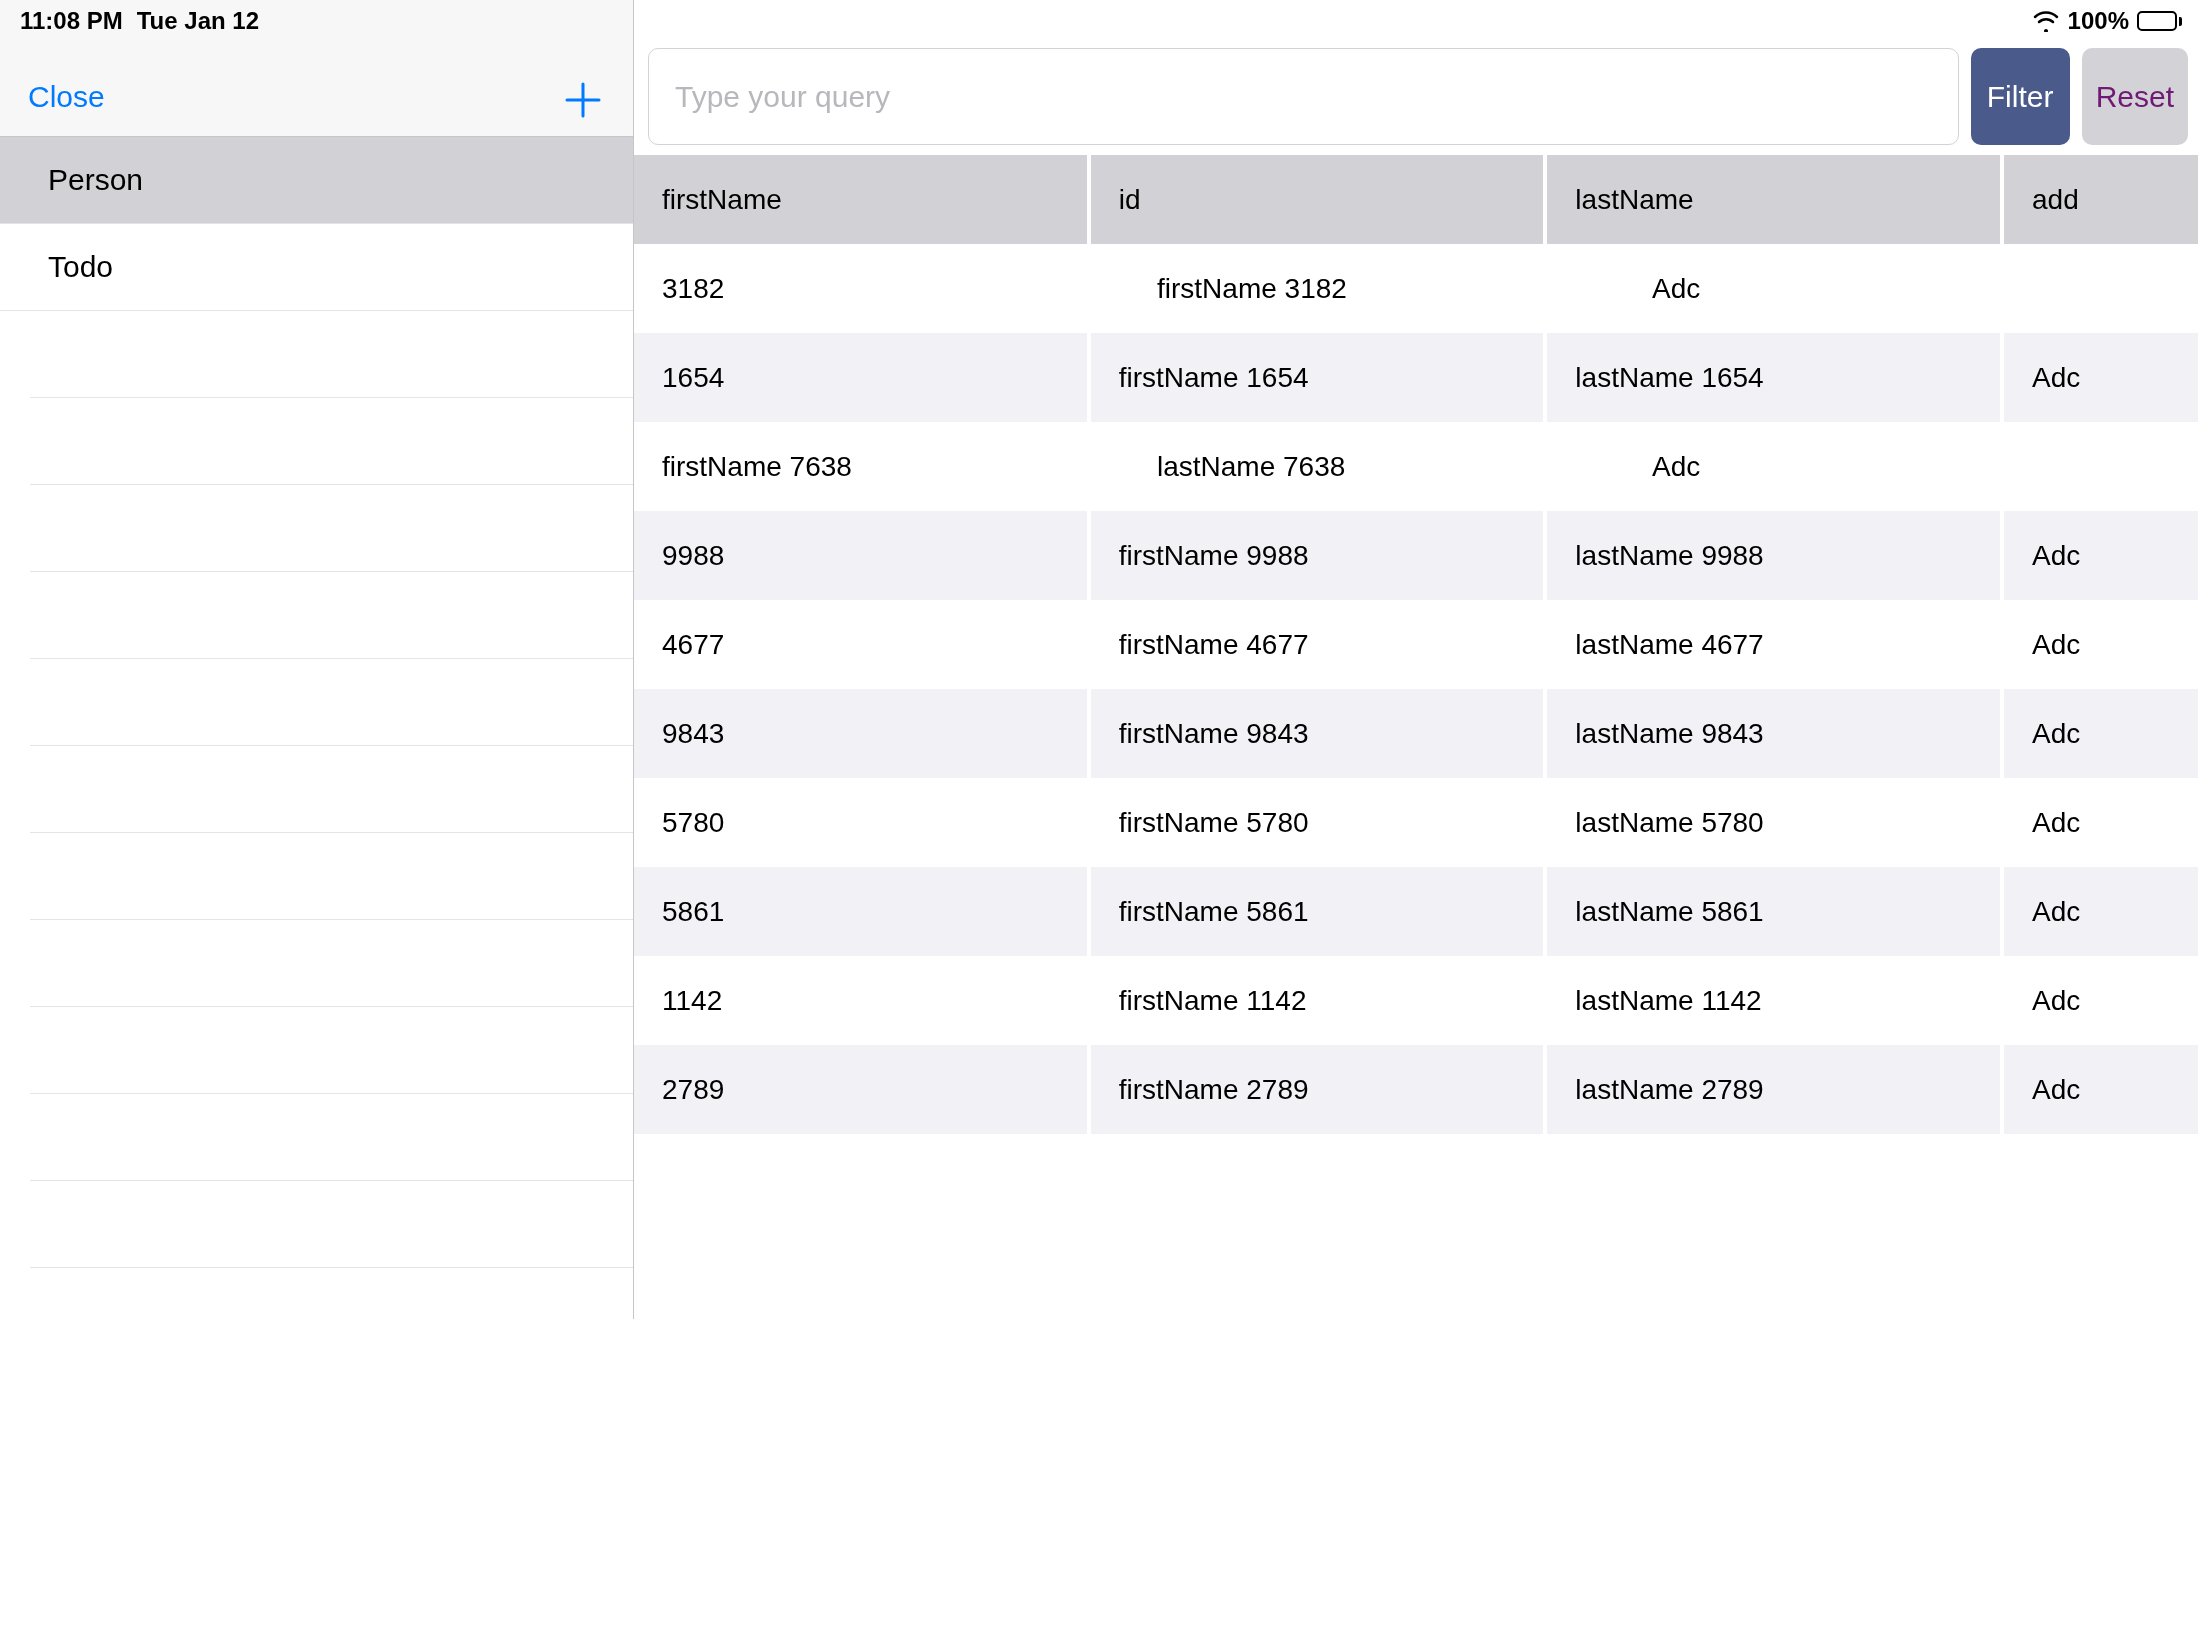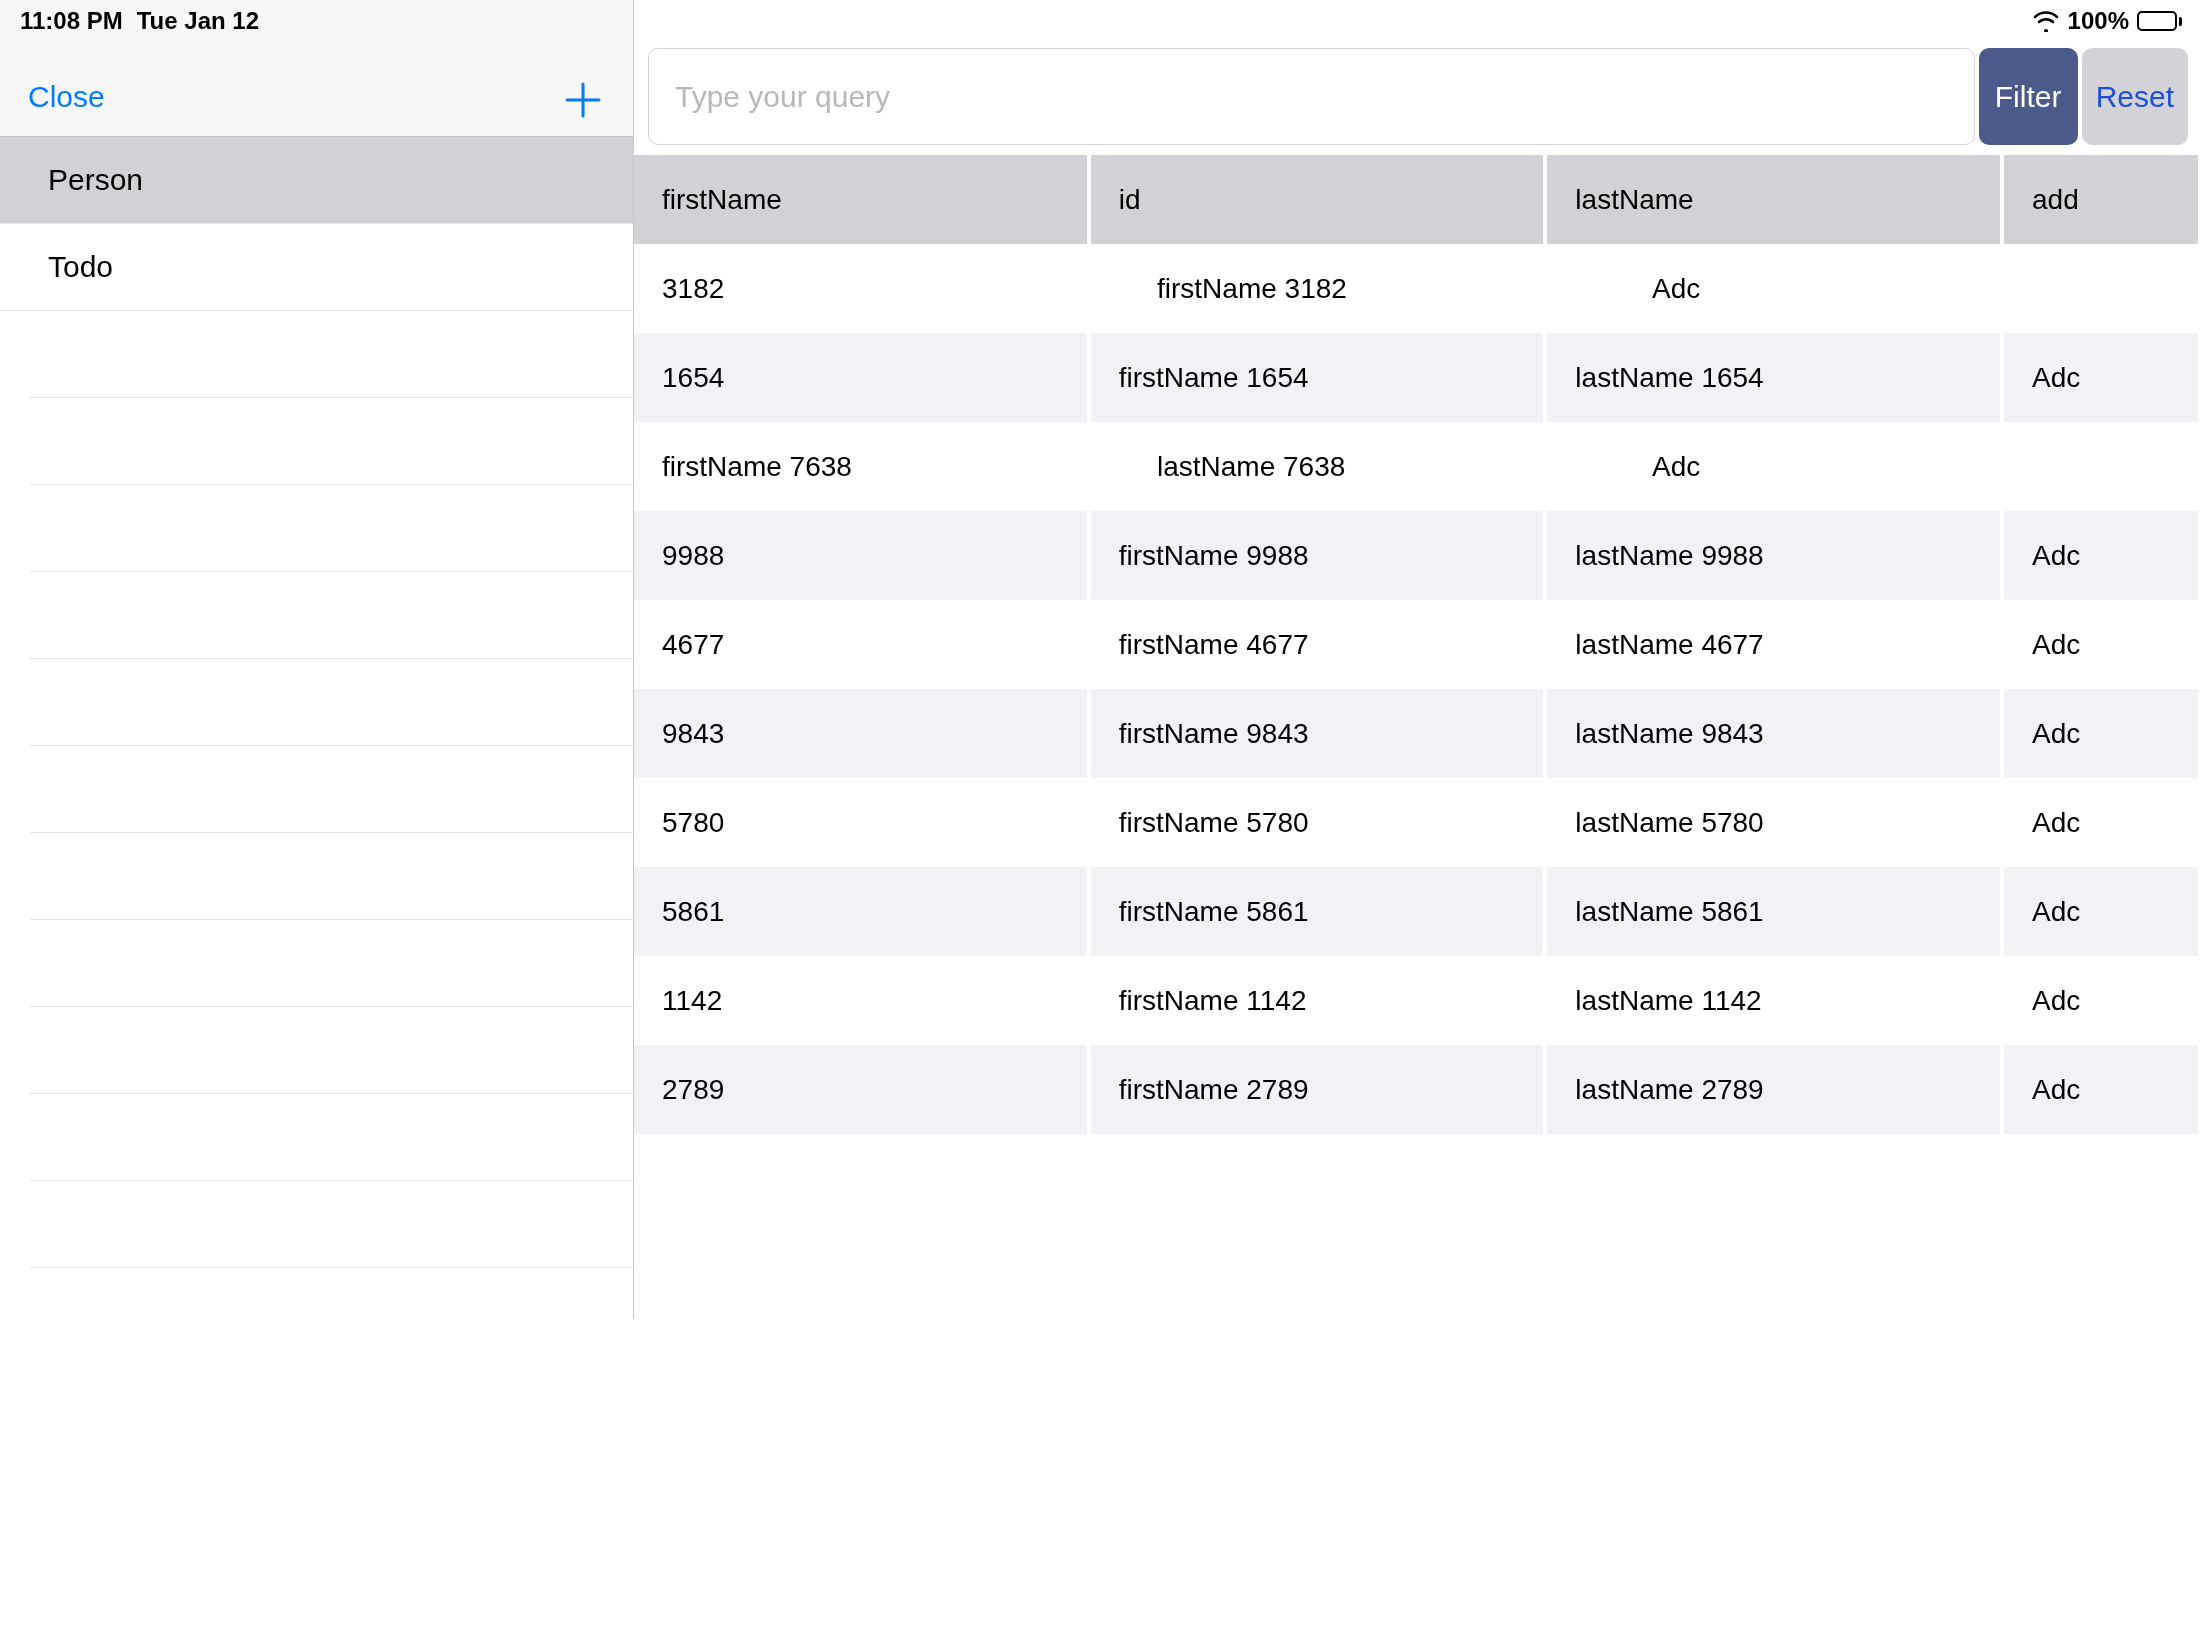--- a/index.html
+++ b/index.html
@@ -139,21 +139,21 @@
       display: flex;
       flex-direction: column;
       background: #ffffff;
       overflow: hidden;
     }
 
     .query-bar {
       display: flex;
       align-items: center;
       padding: 48px 14px 10px 14px;
-      gap: 4px;
+      gap: 12px;
     }
     .query-input {
       flex: 1;
       height: 97px;
       border: 1px solid #d3d3d7;
       border-radius: 10px;
       padding: 0 26px;
       font-size: 30px;
       color: #000;
       outline: none;
@@ -172,21 +172,21 @@
       color: #fff;
       display: flex;
       align-items: center;
       justify-content: center;
     }
     .btn-filter {
       background: #4a5a8a;
     }
     .btn-reset {
       background: #d3d3d7;
-      color: #1d4ed8;
+      color: #701a75;
     }
 
     
     .table-wrap {
       flex: 1;
       overflow: hidden;
     }
     .data-table {
       display: flex;
       flex-direction: column;

